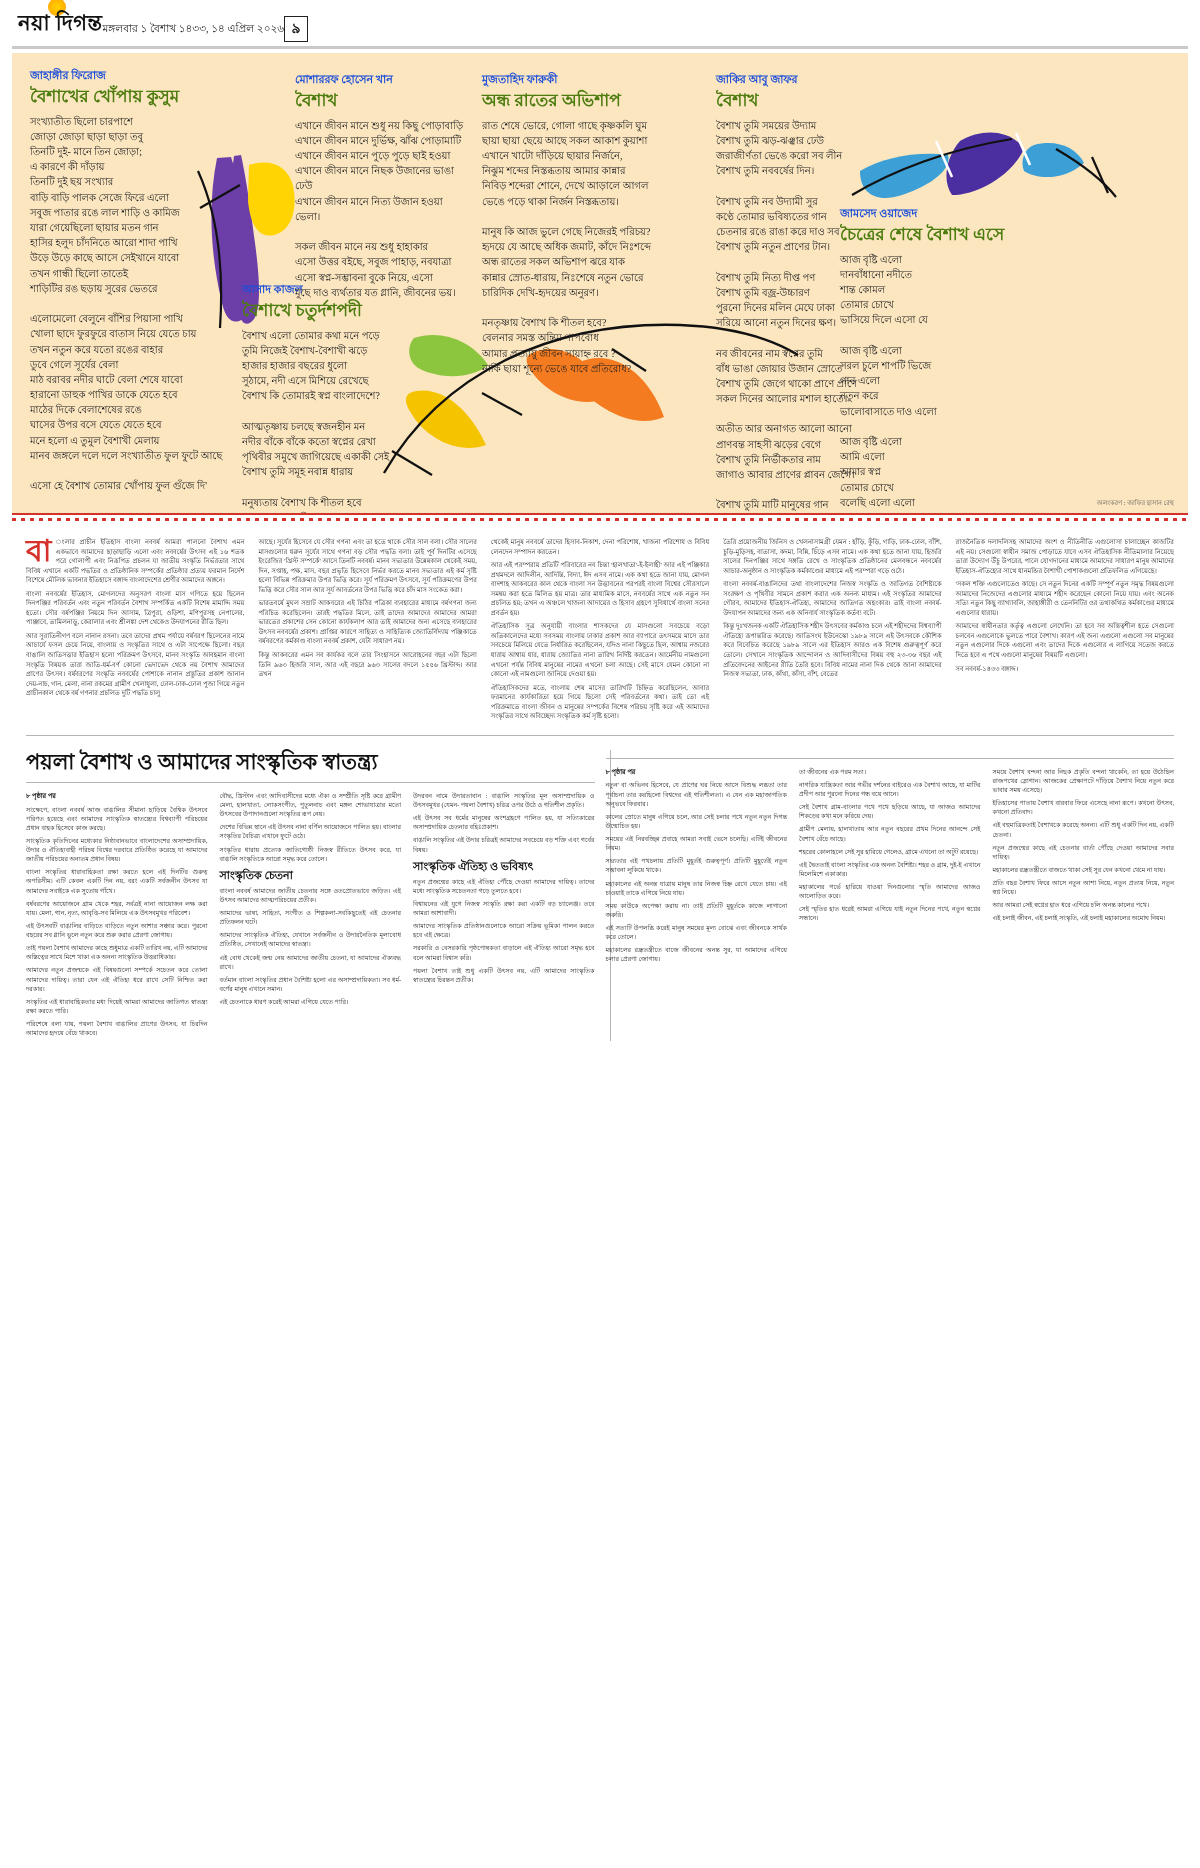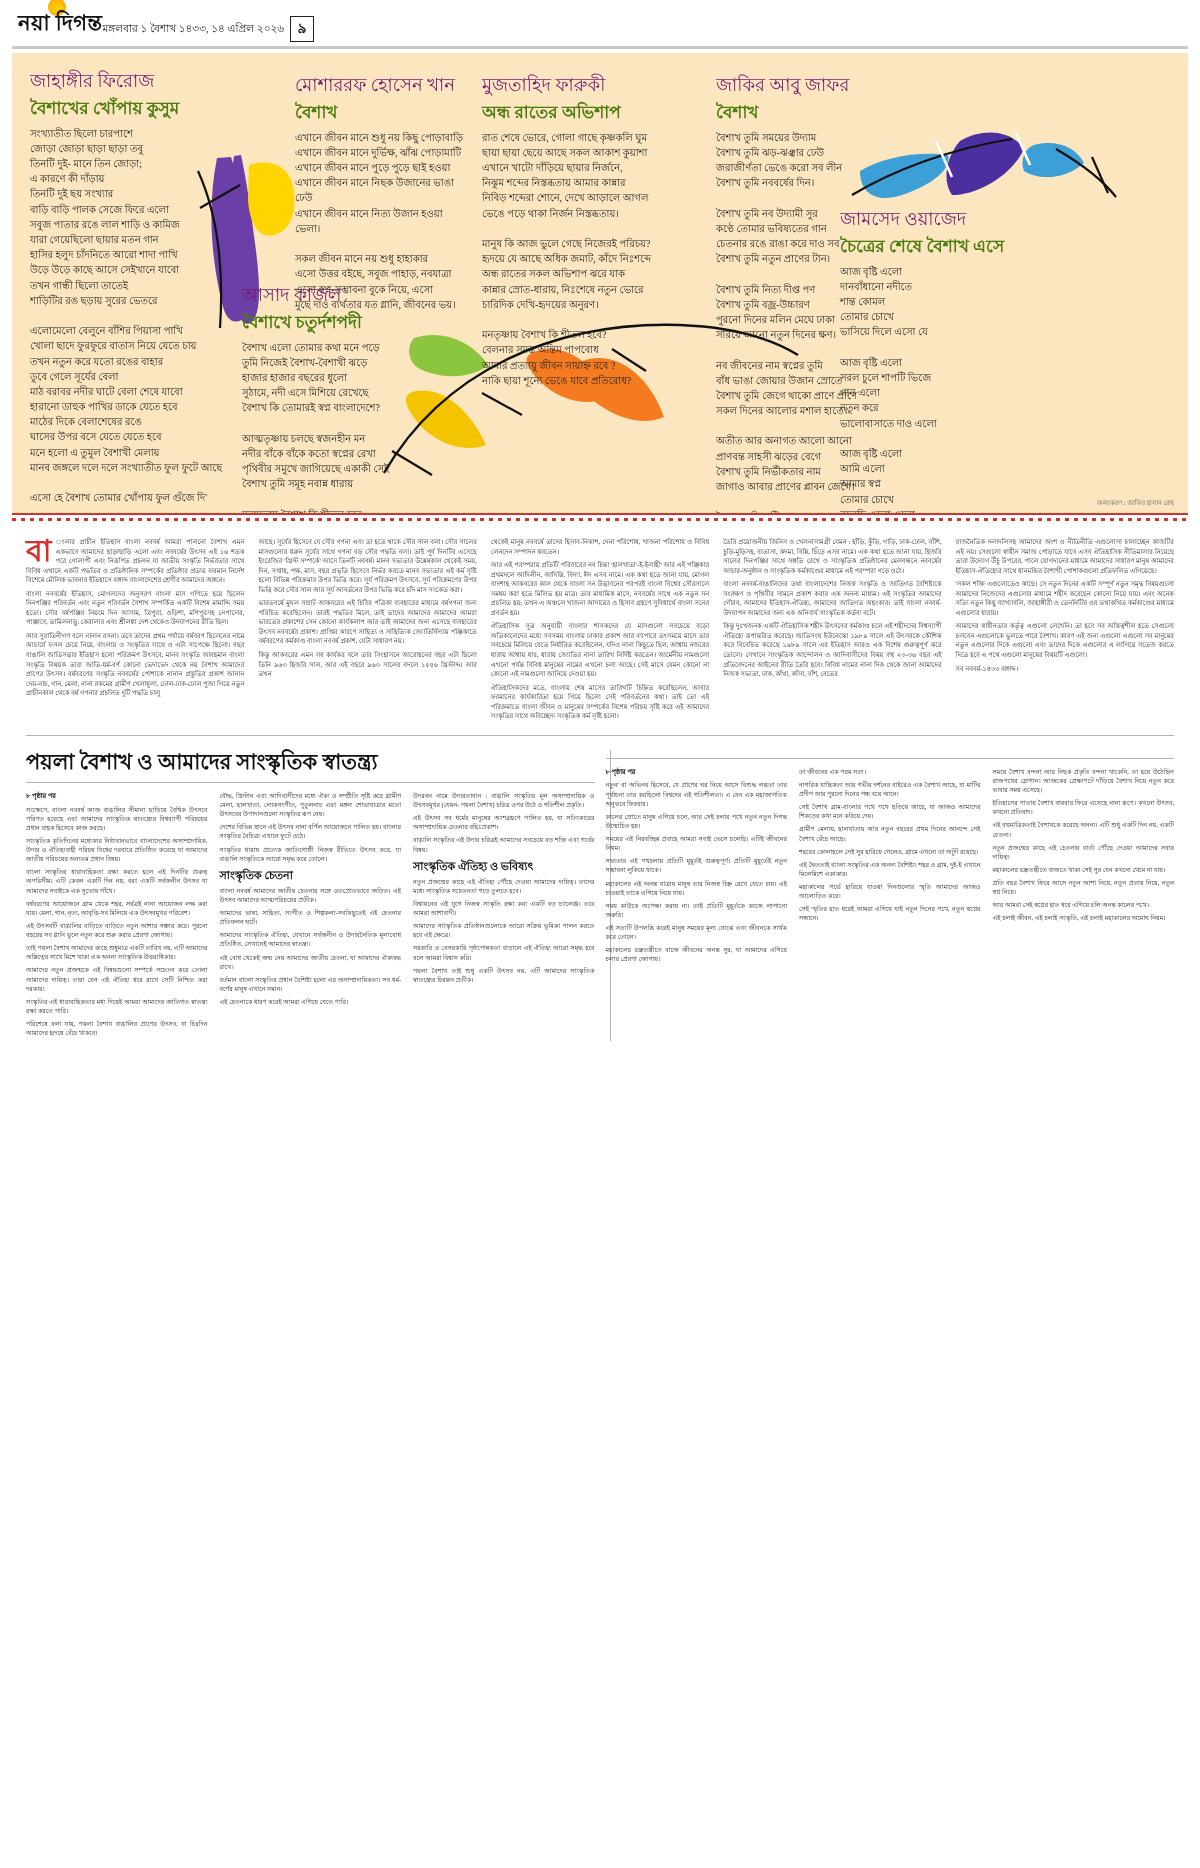--- a/index.html
+++ b/index.html
@@ -20,36 +20,36 @@
   }
   .brand{display:flex;align-items:flex-end;gap:2px;position:relative;}
   .brand .sun{
     position:absolute;left:30px;top:-9px;width:18px;height:18px;border-radius:50%;
     background:radial-gradient(circle at 50% 50%, #ffd200 0%, #ffb300 60%, #ff8a00 100%);
   }
   .brand .logo-text{
     font-family:"Liberation Serif",serif;font-weight:bold;font-size:21px;letter-spacing:.5px;
     color:#111;position:relative;z-index:2;white-space:nowrap;
   }
-  .datebox{display:flex;align-items:center;gap:6px;}
+  .datebox{display:flex;align-items:center;}
   .dateline{font-size:10.5px;color:#222;white-space:nowrap;}
   .pagenum{
     width:22px;height:24px;border:1px solid #222;display:flex;align-items:center;justify-content:center;
     font-size:14px;font-weight:bold;
   }
   .rule-top{height:3px;background:#c9c9c9;margin:2px 2px 0 2px;}
 
   
   .poetry{
     position:relative;margin:4px 2px 0 2px;background:#fbe6c0;
     height:460px;box-sizing:border-box;overflow:hidden;
     border-bottom:0;
   }
   .poem{position:absolute;box-sizing:border-box;}
-  .poet{font-size:18px;color:#701a75;margin-bottom:2px;font-weight:normal;}
+  .poet{font-size:11px;color:#1d4ed8;margin-bottom:2px;font-weight:bold;}
   .ptitle{font-size:17px;color:#4d7c0f;font-weight:bold;margin-bottom:7px;line-height:1.1;}
   .pbody{font-size:10px;line-height:1.52;color:#222;white-space:pre-line;}
 
   .p1{left:18px;  top:14px;  width:200px;}
   .p2{left:230px; top:228px; width:160px;}
   .p3{left:283px; top:18px;  width:175px;}
   .p4{left:470px; top:18px;  width:185px;}
   .p5{left:704px; top:18px;  width:150px;}
   .p6{left:828px; top:152px; width:170px;}
 

